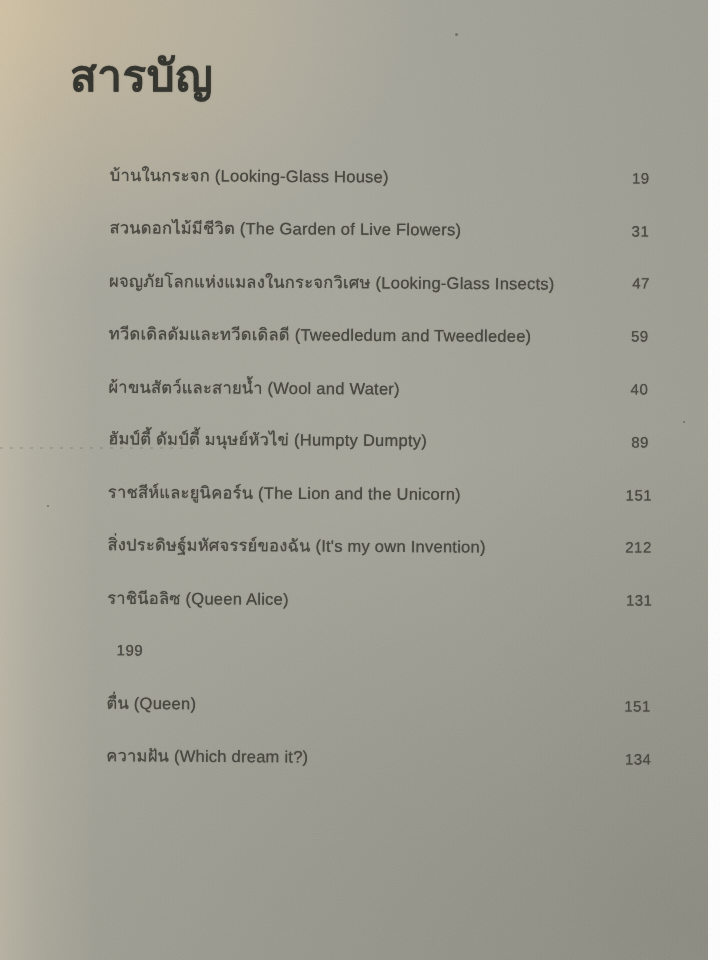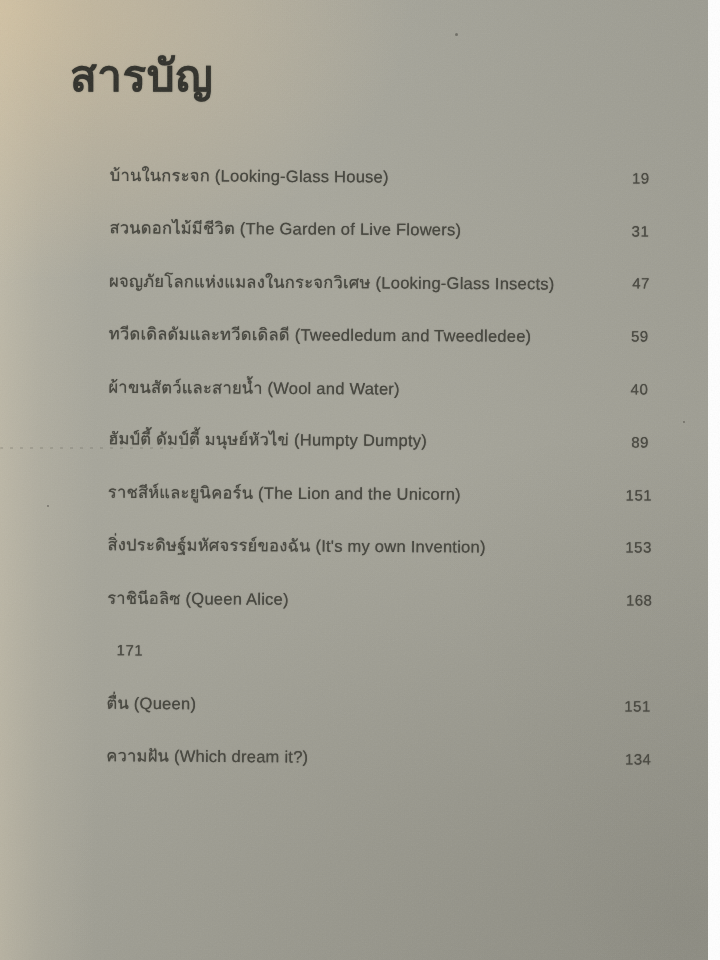--- a/index.html
+++ b/index.html
@@ -131,28 +131,28 @@
     <div class="toc-row">
       <span class="entry-title">ฮัมป์ตี้ ดัมป์ตี้ มนุษย์หัวไข่ (Humpty Dumpty)</span>
       <span class="entry-page">89</span>
     </div>
     <div class="toc-row">
       <span class="entry-title">ราชสีห์และยูนิคอร์น (The Lion and the Unicorn)</span>
       <span class="entry-page">151</span>
     </div>
     <div class="toc-row">
       <span class="entry-title">สิ่งประดิษฐ์มหัศจรรย์ของฉัน (It's my own Invention)</span>
-      <span class="entry-page">153</span>
+      <span class="entry-page">212</span>
     </div>
     <div class="toc-row">
       <span class="entry-title">ราชินีอลิซ (Queen Alice)</span>
-      <span class="entry-page">168</span>
+      <span class="entry-page">131</span>
     </div>
     <div class="toc-row">
-      <span class="entry-page">171</span>
+      <span class="entry-page">199</span>
     </div>
     <div class="toc-row">
       <span class="entry-title">ตื่น (Queen)</span>
       <span class="entry-page">151</span>
     </div>
     <div class="toc-row">
       <span class="entry-title">ความฝัน (Which dream it?)</span>
       <span class="entry-page">134</span>
     </div>
 

